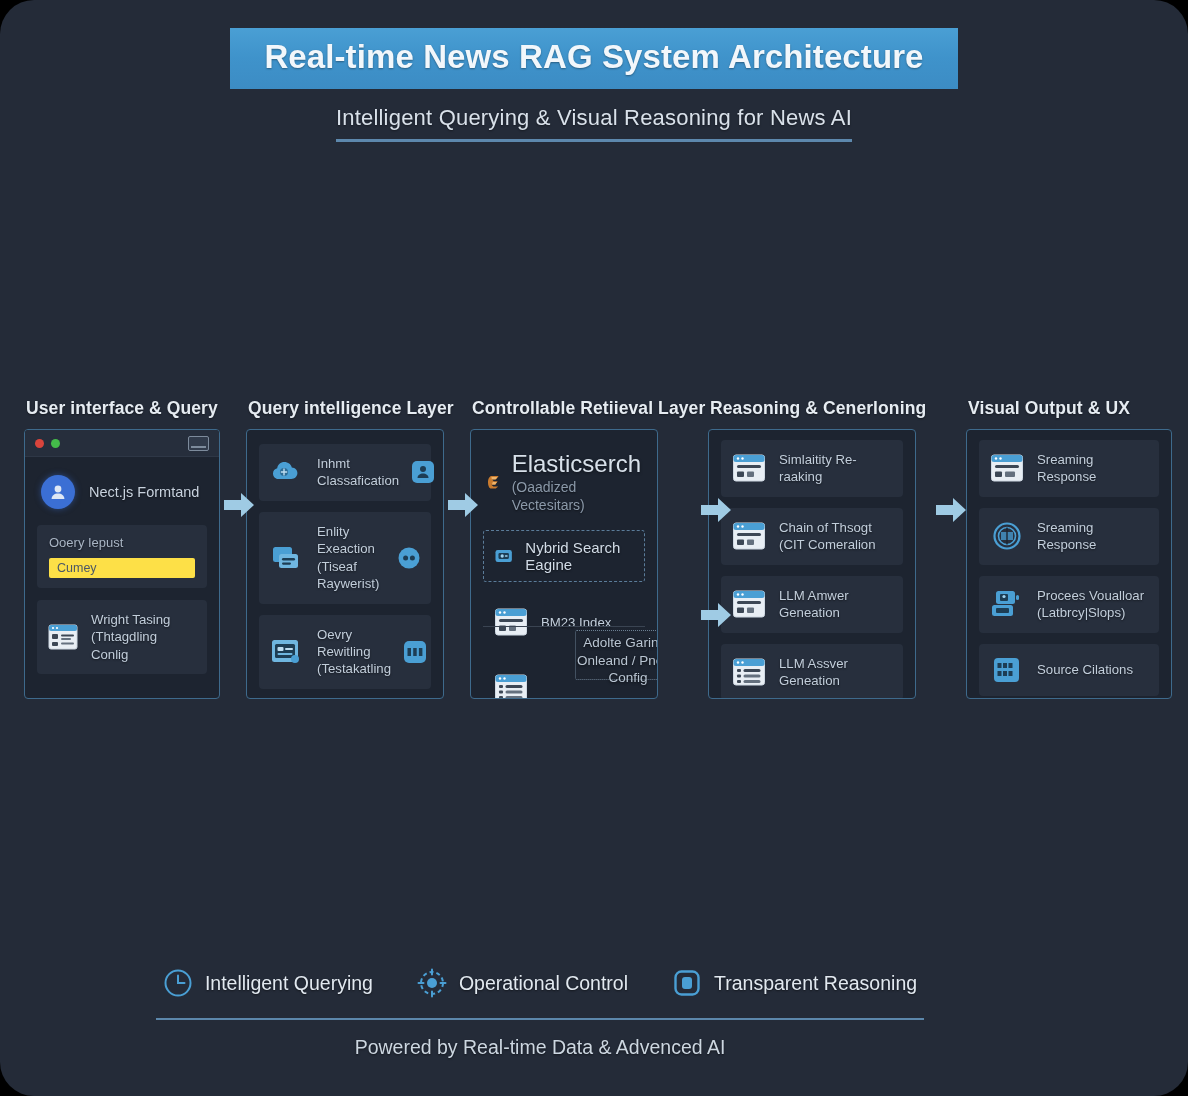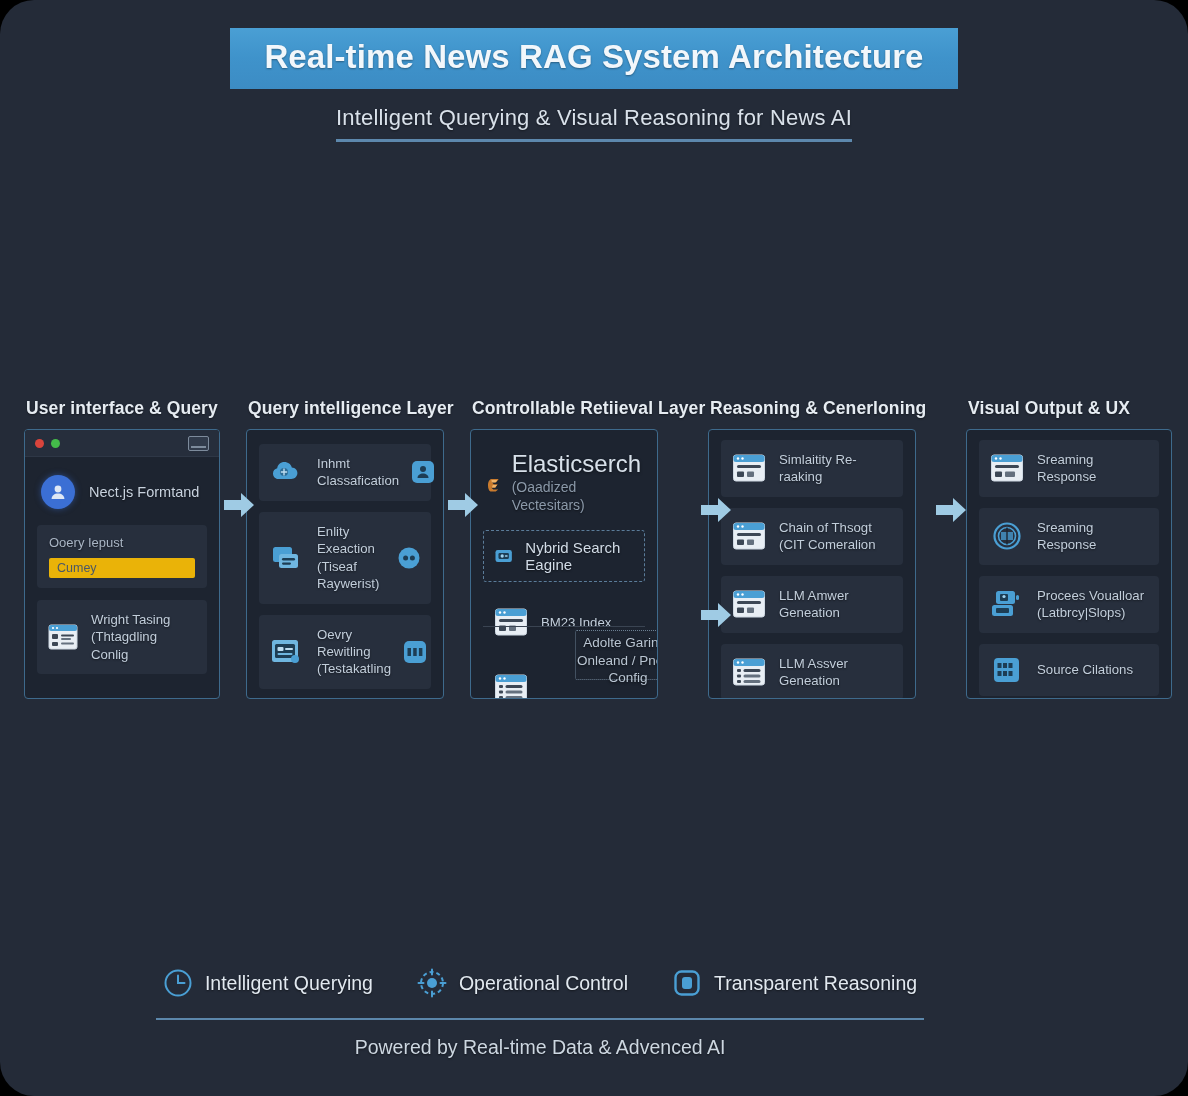--- a/index.html
+++ b/index.html
@@ -140,21 +140,21 @@
     border-radius: 4px;
     margin: 0 12px 12px 12px;
     padding: 10px 12px;
   }
   .field-label {
     color: #a9b5c4; font-size: 13px;
     margin-bottom: 8px;
     text-shadow: 0 1px 2px rgba(0,0,0,0.5);
   }
   .text-input {
-    background: #eab308;
+    background: #fde047;
     border: none;
     border-radius: 2px;
     height: 20px;
     display: flex; align-items: center;
     padding: 0 8px;
     color: #4c5866;
     font-size: 12.5px;
     font-family: "Liberation Sans", sans-serif;
   }
 
@@ -177,21 +177,21 @@
     flex: 1;
   }
   .item-text .sub { display: block; }
   .trail-icon { flex: 0 0 auto; }
 
   
   .glyph { flex: 0 0 auto; display:block; }
 
   
   .es-row {
-    display:flex; align-items:flex-end; gap: 12px;
+    display:flex; align-items:center; gap: 12px;
     padding: 20px 16px 12px 16px;
   }
   .es-text { line-height: 1.15; }
   .es-name {
     color: #d8e1ea; font-size: 24px;
     text-shadow: 0 1px 3px rgba(0,0,0,0.5);
   }
   .es-sub {
     color: #8b99a9; font-size: 14px; margin-top: 2px;
     text-shadow: 0 1px 2px rgba(0,0,0,0.5);

